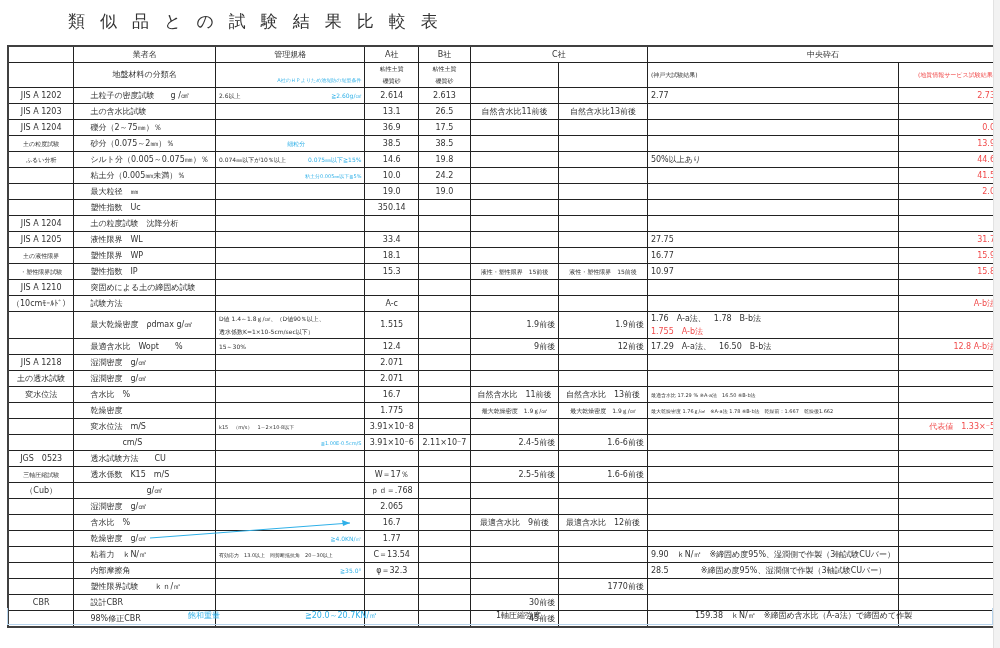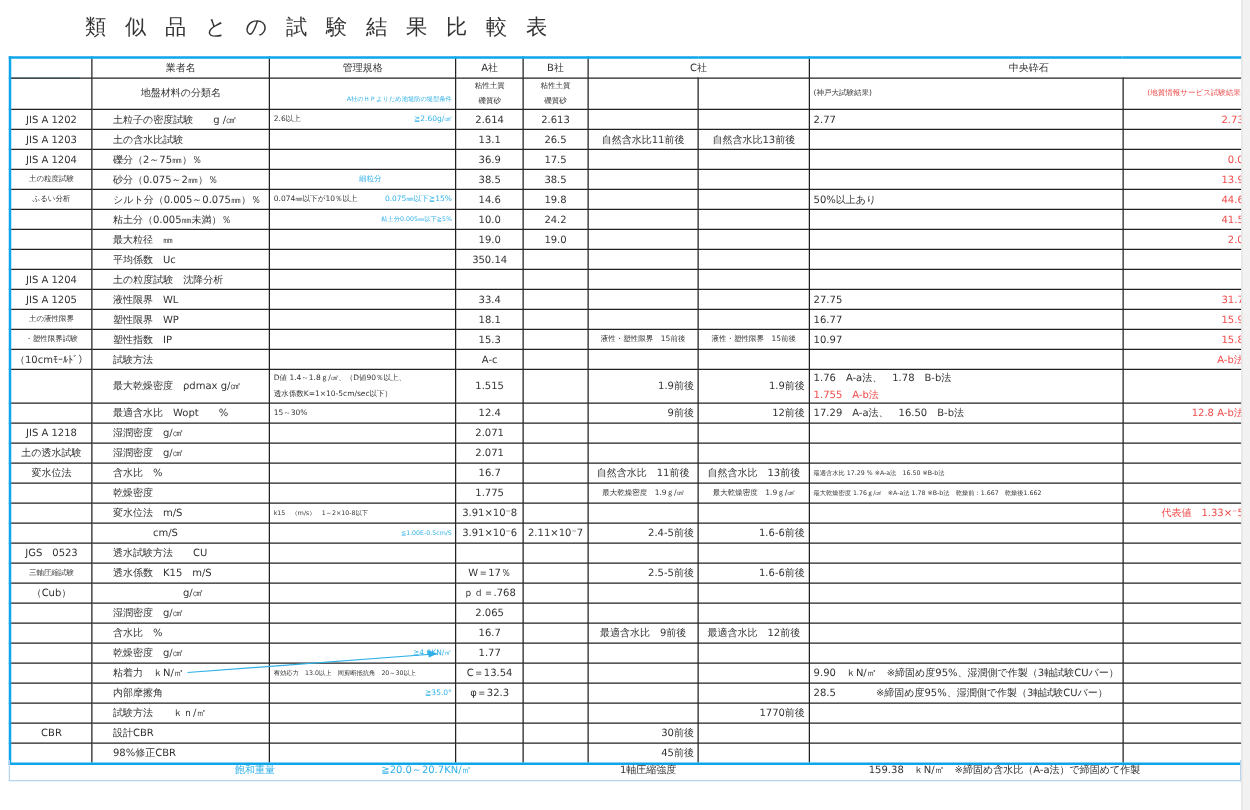--- a/index.html
+++ b/index.html
@@ -1,20 +1,20 @@
 <!DOCTYPE html>
 <html><head>
 <meta charset="utf-8">
 <style>
   html,body{margin:0;padding:0;background:#fff;}
   body{width:1000px;height:648px;position:relative;overflow:hidden;font-family:"DejaVu Sans","Liberation Sans",sans-serif;color:#333;}
   .title{position:absolute;left:68px;top:10px;font-size:17px;letter-spacing:15px;color:#333;font-family:"DejaVu Serif","Liberation Serif",serif;}
   table.main{position:absolute;left:7px;top:45px;border-collapse:collapse;table-layout:fixed;font-size:8px;}
   table.main td{border:1px solid #222;height:15px;padding:0 3px;white-space:nowrap;overflow:hidden;line-height:14px;}
-  table.main{border:2px solid #0ea5e9;}
+  table.main{border:2px solid #404040;}
   .c{text-align:center;}
   .r{text-align:right;}
   .l{text-align:left;}
   .blue{color:#2fb0e8;padding-left:12px;}
   .red{color:#f04a4a;}
   .sm{font-size:6px;}
   .xs{font-size:5px;}
   .ind{padding-left:16px !important;}
   .tall td{height:30px;}
   .hdr2 td{height:30px;}
@@ -175,21 +175,21 @@
         </td>
         <td class="c">19.0</td>
         <td class="c">19.0</td>
         <td class="c"></td>
         <td class="c"></td>
         <td class="l"></td>
         <td class="r red redline">2.0</td>
       </tr>
       <tr>
         <td class="c"></td>
-        <td class="l ind">平均係数　Uc</td>
+        <td class="l ind">塑性指数　Uc</td>
         <td class="l">
           <div style="display:flex;justify-content:space-between">
             <span class="sm"></span>
             <span class="blue sm"></span>
           </div>
         </td>
         <td class="c">350.14</td>
         <td class="c"></td>
         <td class="c"></td>
         <td class="c"></td>
@@ -254,20 +254,36 @@
           </div>
         </td>
         <td class="c">15.3</td>
         <td class="c"></td>
         <td class="c sm">液性・塑性限界　15前後</td>
         <td class="c sm">液性・塑性限界　15前後</td>
         <td class="l">10.97</td>
         <td class="r red redline">15.8</td>
       </tr>
       <tr>
+        <td class="c">JIS A 1210</td>
+        <td class="l ind">突固めによる土の締固め試験</td>
+        <td class="l">
+          <div style="display:flex;justify-content:space-between">
+            <span class="sm"></span>
+            <span class="blue sm"></span>
+          </div>
+        </td>
+        <td class="c"></td>
+        <td class="c"></td>
+        <td class="c"></td>
+        <td class="c"></td>
+        <td class="l"></td>
+        <td class="r red redline"></td>
+      </tr>
+      <tr>
         <td class="c">（10cmﾓｰﾙﾄﾞ）</td>
         <td class="l ind">試験方法</td>
         <td class="l">
           <div style="display:flex;justify-content:space-between">
             <span class="sm"></span>
             <span class="blue sm"></span>
           </div>
         </td>
         <td class="c">A-c</td>
         <td class="c"></td>
@@ -528,21 +544,21 @@
         </td>
         <td class="c">φ＝32.3</td>
         <td class="c"></td>
         <td class="c"></td>
         <td class="c"></td>
         <td class="l" style="overflow: visible;">28.5　　　　※締固め度95%、湿潤側で作製（3軸試験CUバー）</td>
         <td class="r red reddash" style="border-left: none;"></td>
       </tr>
       <tr>
         <td class="c"></td>
-        <td class="l ind">試験方法　　ｋｎ/㎡</td>
+        <td class="l ind">塑性限界試験　　ｋｎ/㎡</td>
         <td class="l">
           <div style="display:flex;justify-content:space-between">
             <span class="sm"></span>
             <span class="blue sm"></span>
           </div>
         </td>
         <td class="c"></td>
         <td class="c"></td>
         <td class="c"></td>
         <td class="r">1770前後</td>

